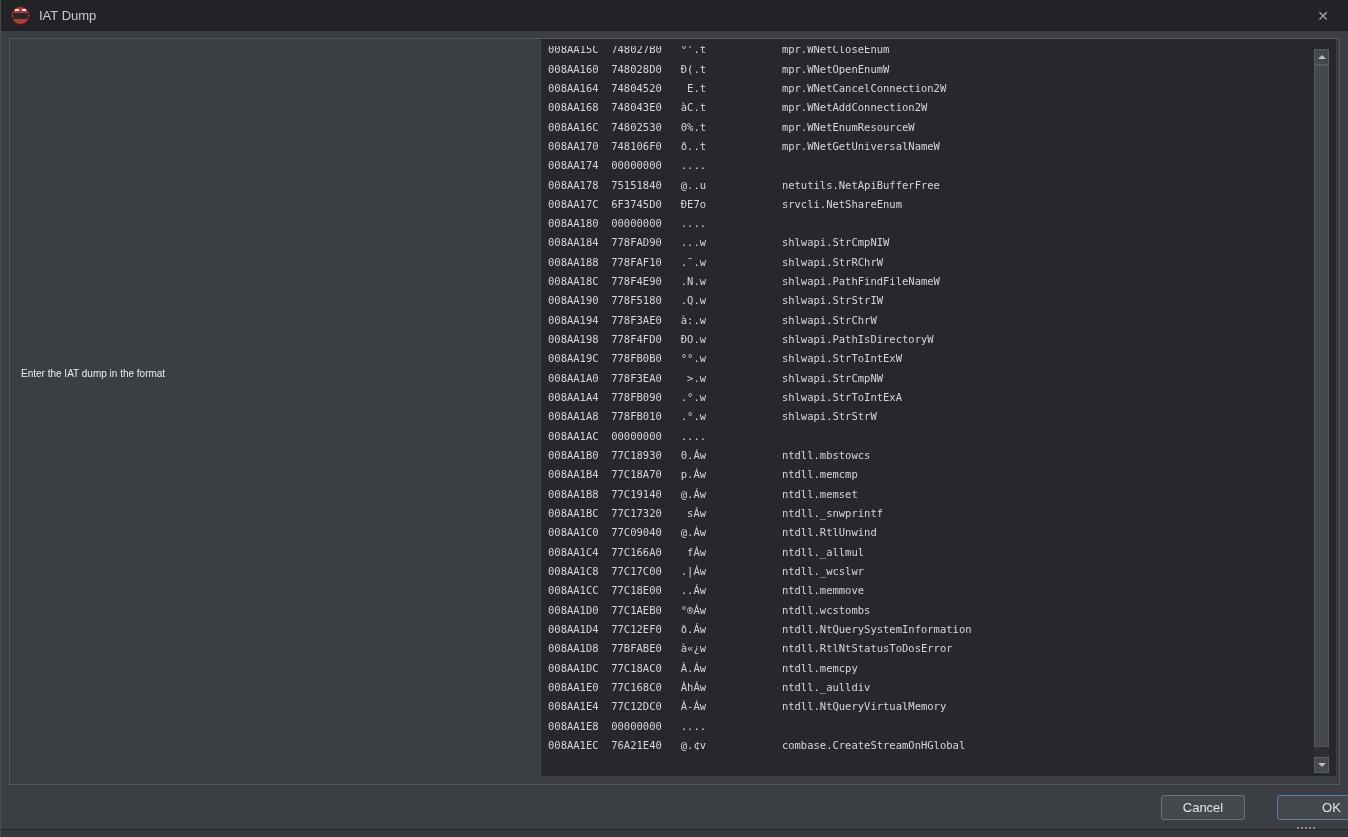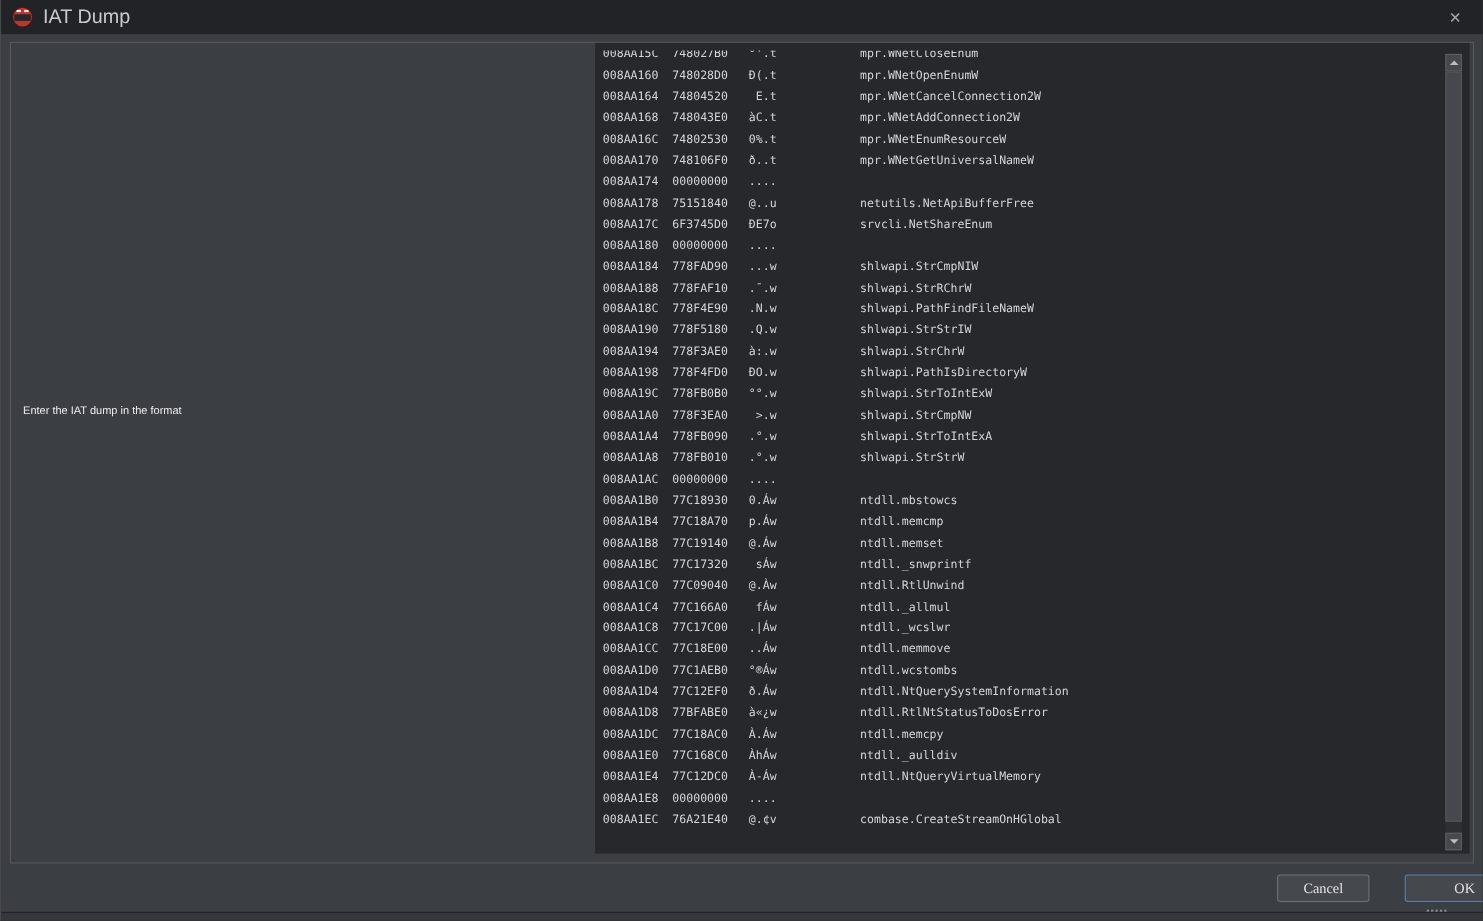--- a/index.html
+++ b/index.html
@@ -8,21 +8,21 @@
     background:#3b3e42;font-family:"Liberation Sans",sans-serif;
     border-left:1px solid #47494d;box-sizing:border-box;
   }
   
   .titlebar{position:absolute;left:0;top:0;width:100%;height:31px;background:#222327;display:flex;align-items:center;}
   .app-icon{position:relative;margin-left:10px;width:19px;height:19px;border-radius:50%;
     background:#b23a35;border:1px solid #4f1512;box-sizing:border-box;overflow:hidden;flex:0 0 auto;}
   .app-icon .band{position:absolute;left:1px;right:1px;top:6px;height:6px;background:#26282b;}
   .app-icon .eye{position:absolute;top:2px;width:4px;height:2px;background:#e9e9e9;}
   .app-icon .eye.l{left:3px}.app-icon .eye.r{right:3px}
-  .title{margin-left:9px;font-size:18px;color:#c9cacc;}
+  .title{margin-left:9px;font-size:13px;color:#c9cacc;}
   .close-btn{position:absolute;right:9px;top:0;width:32px;height:31px;display:flex;align-items:center;
     justify-content:center;color:#a2a3a5;font-size:14px;cursor:default;}
   
   .panel{position:absolute;left:8px;top:38px;width:1331px;height:747px;border:1px solid #57595d;box-sizing:border-box;}
   .instructions{position:absolute;left:11px;top:327px;font-size:10px;line-height:16px;color:#eeeeef;white-space:nowrap;}
   
   .textedit{position:absolute;left:531px;top:0;width:795px;height:737px;background:#27282b;overflow:hidden;}
   .clip{position:absolute;left:0;top:7px;right:0;bottom:0;overflow:hidden;}
   .clip pre{position:absolute;left:7px;top:-5.8px;margin:0;
     font-family:"DejaVu Sans Mono",monospace;font-size:10.5px;font-weight:400;
@@ -30,21 +30,21 @@
   
   .scrollbar{position:absolute;top:10px;right:7px;width:15px;height:724px;}
   .sb-btn{position:absolute;left:0;width:15px;height:16px;background:#45484c;border:1px solid #5a5d61;
     box-sizing:border-box;display:flex;align-items:center;justify-content:center;}
   .sb-btn.up{top:0}.sb-btn.down{bottom:0}
   .sb-track{position:absolute;left:0;right:0;top:16px;bottom:16px;background:#2d2f32;}
   .sb-thumb{position:absolute;left:0;right:0;top:0;height:682px;background:#45484c;border:1px solid #53565a;box-sizing:border-box;}
   .tri-up{width:0;height:0;border-left:4px solid transparent;border-right:4px solid transparent;border-bottom:4px solid #bcbdbf;}
   .tri-down{width:0;height:0;border-left:4px solid transparent;border-right:4px solid transparent;border-top:4px solid #bcbdbf;}
   
-  .btn{position:absolute;top:795px;width:84px;height:25px;font-family:Liberation Serif, serif;
+  .btn{position:absolute;top:795px;width:84px;height:25px;font-family:Liberation Sans, sans-serif;
     font-size:13px;color:#e3e4e6;background:#45484c;border:1px solid #6f7275;border-radius:3px;padding:0;}
   .btn.cancel{left:1160px;}
   .btn.ok{left:1276px;border-color:#5c80a8;padding-left:25px;}
   
   .bottom-strip{position:absolute;left:0;bottom:0;width:100%;height:7px;background:#35373a;border-top:1px solid #232427;}
   .grip{position:absolute;left:1296px;top:827px;width:20px;height:7px;}
   .grip::before{content:"";position:absolute;left:0;top:0;width:2px;height:2px;background:#8b8c8e;
     box-shadow:4px 0 #8b8c8e,8px 0 #8b8c8e,12px 0 #8b8c8e,16px 0 #8b8c8e,
                2px 4px #8b8c8e,6px 4px #8b8c8e,10px 4px #8b8c8e,14px 4px #8b8c8e;}
 </style>

